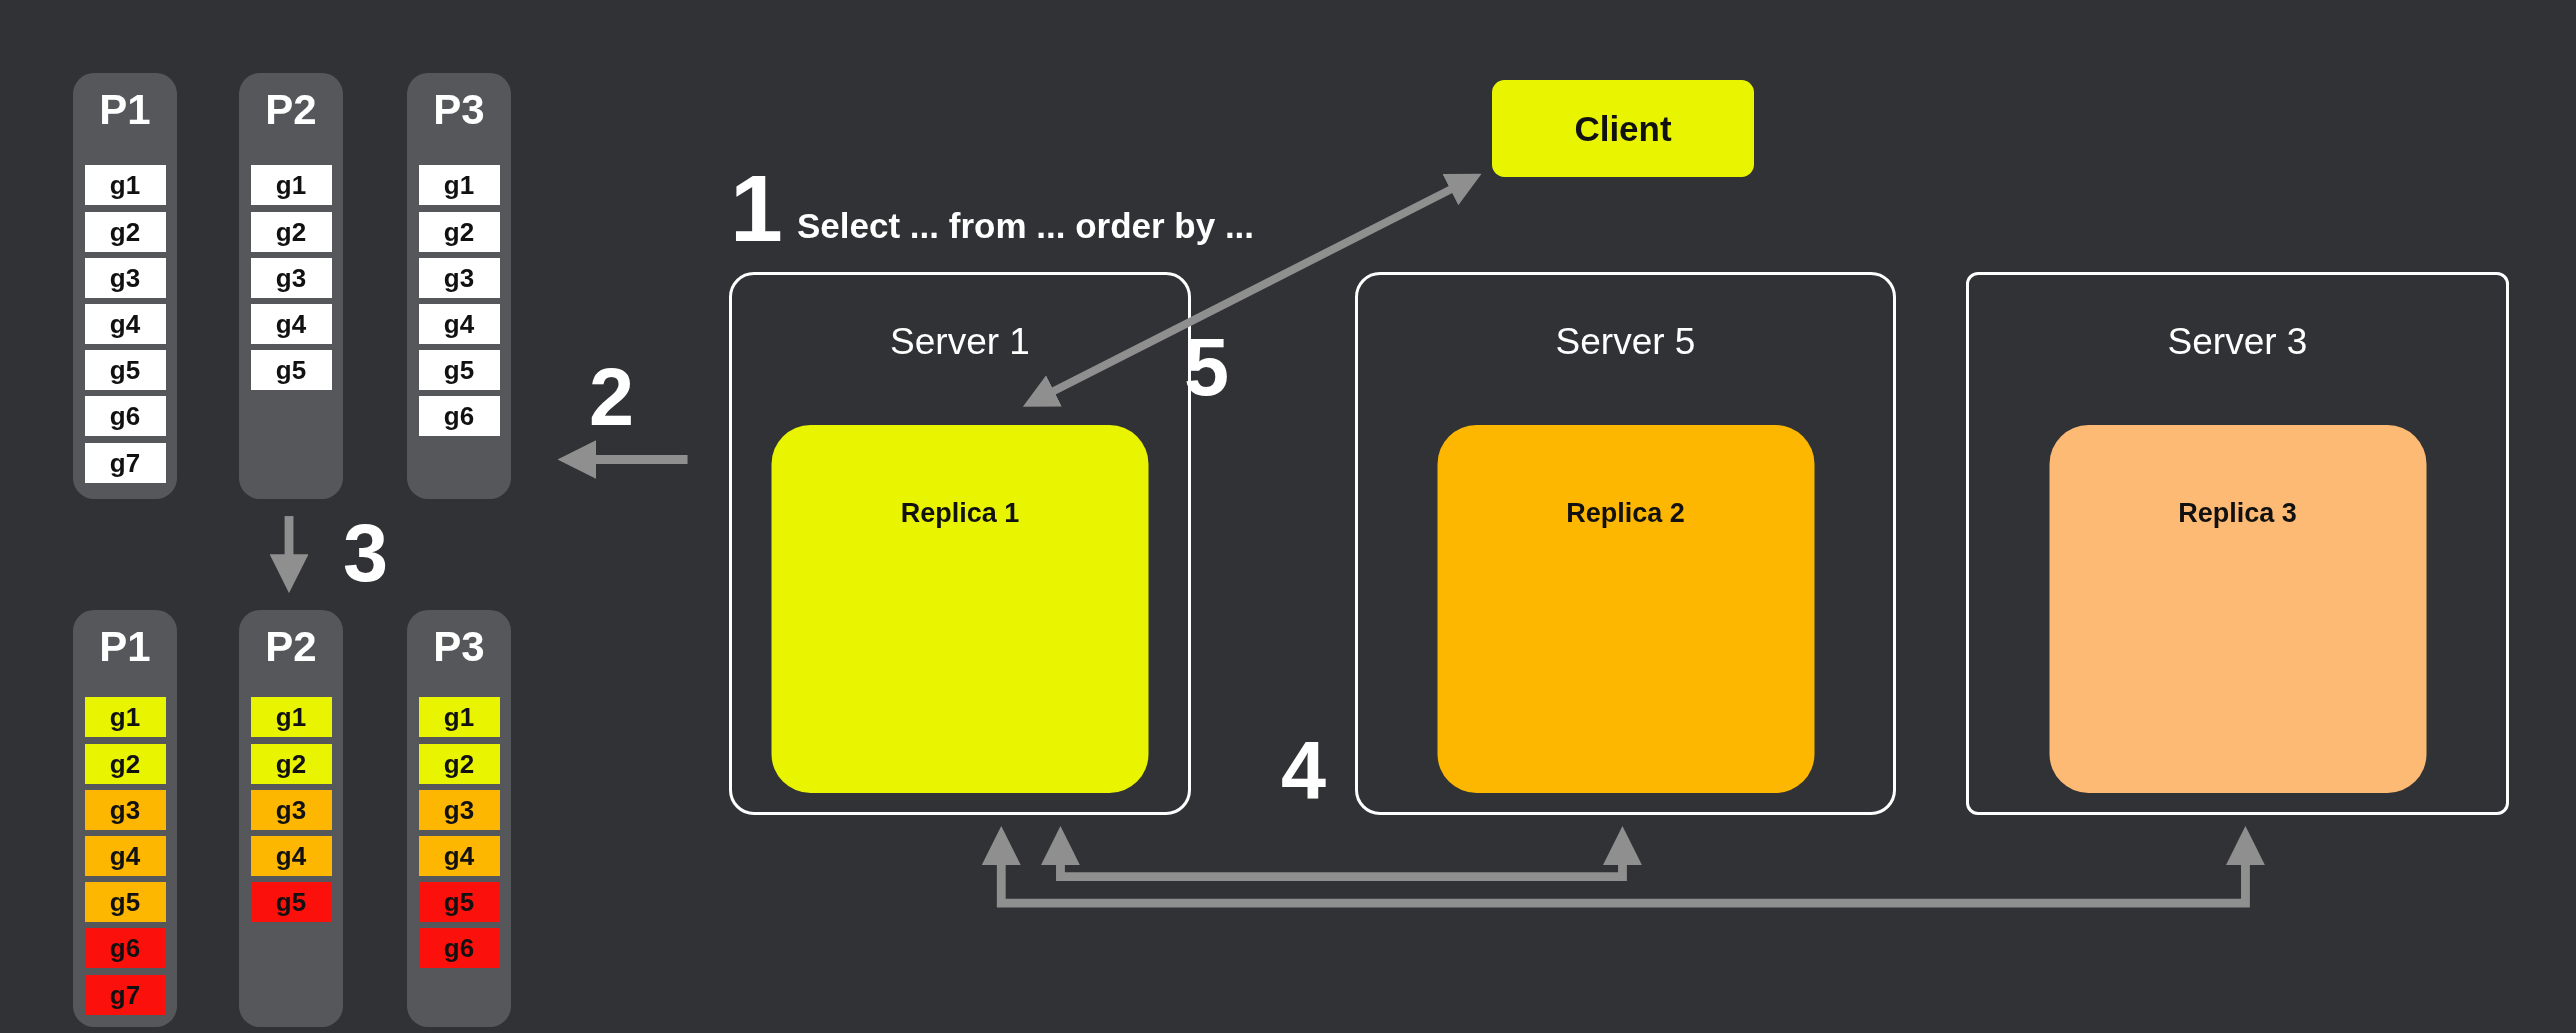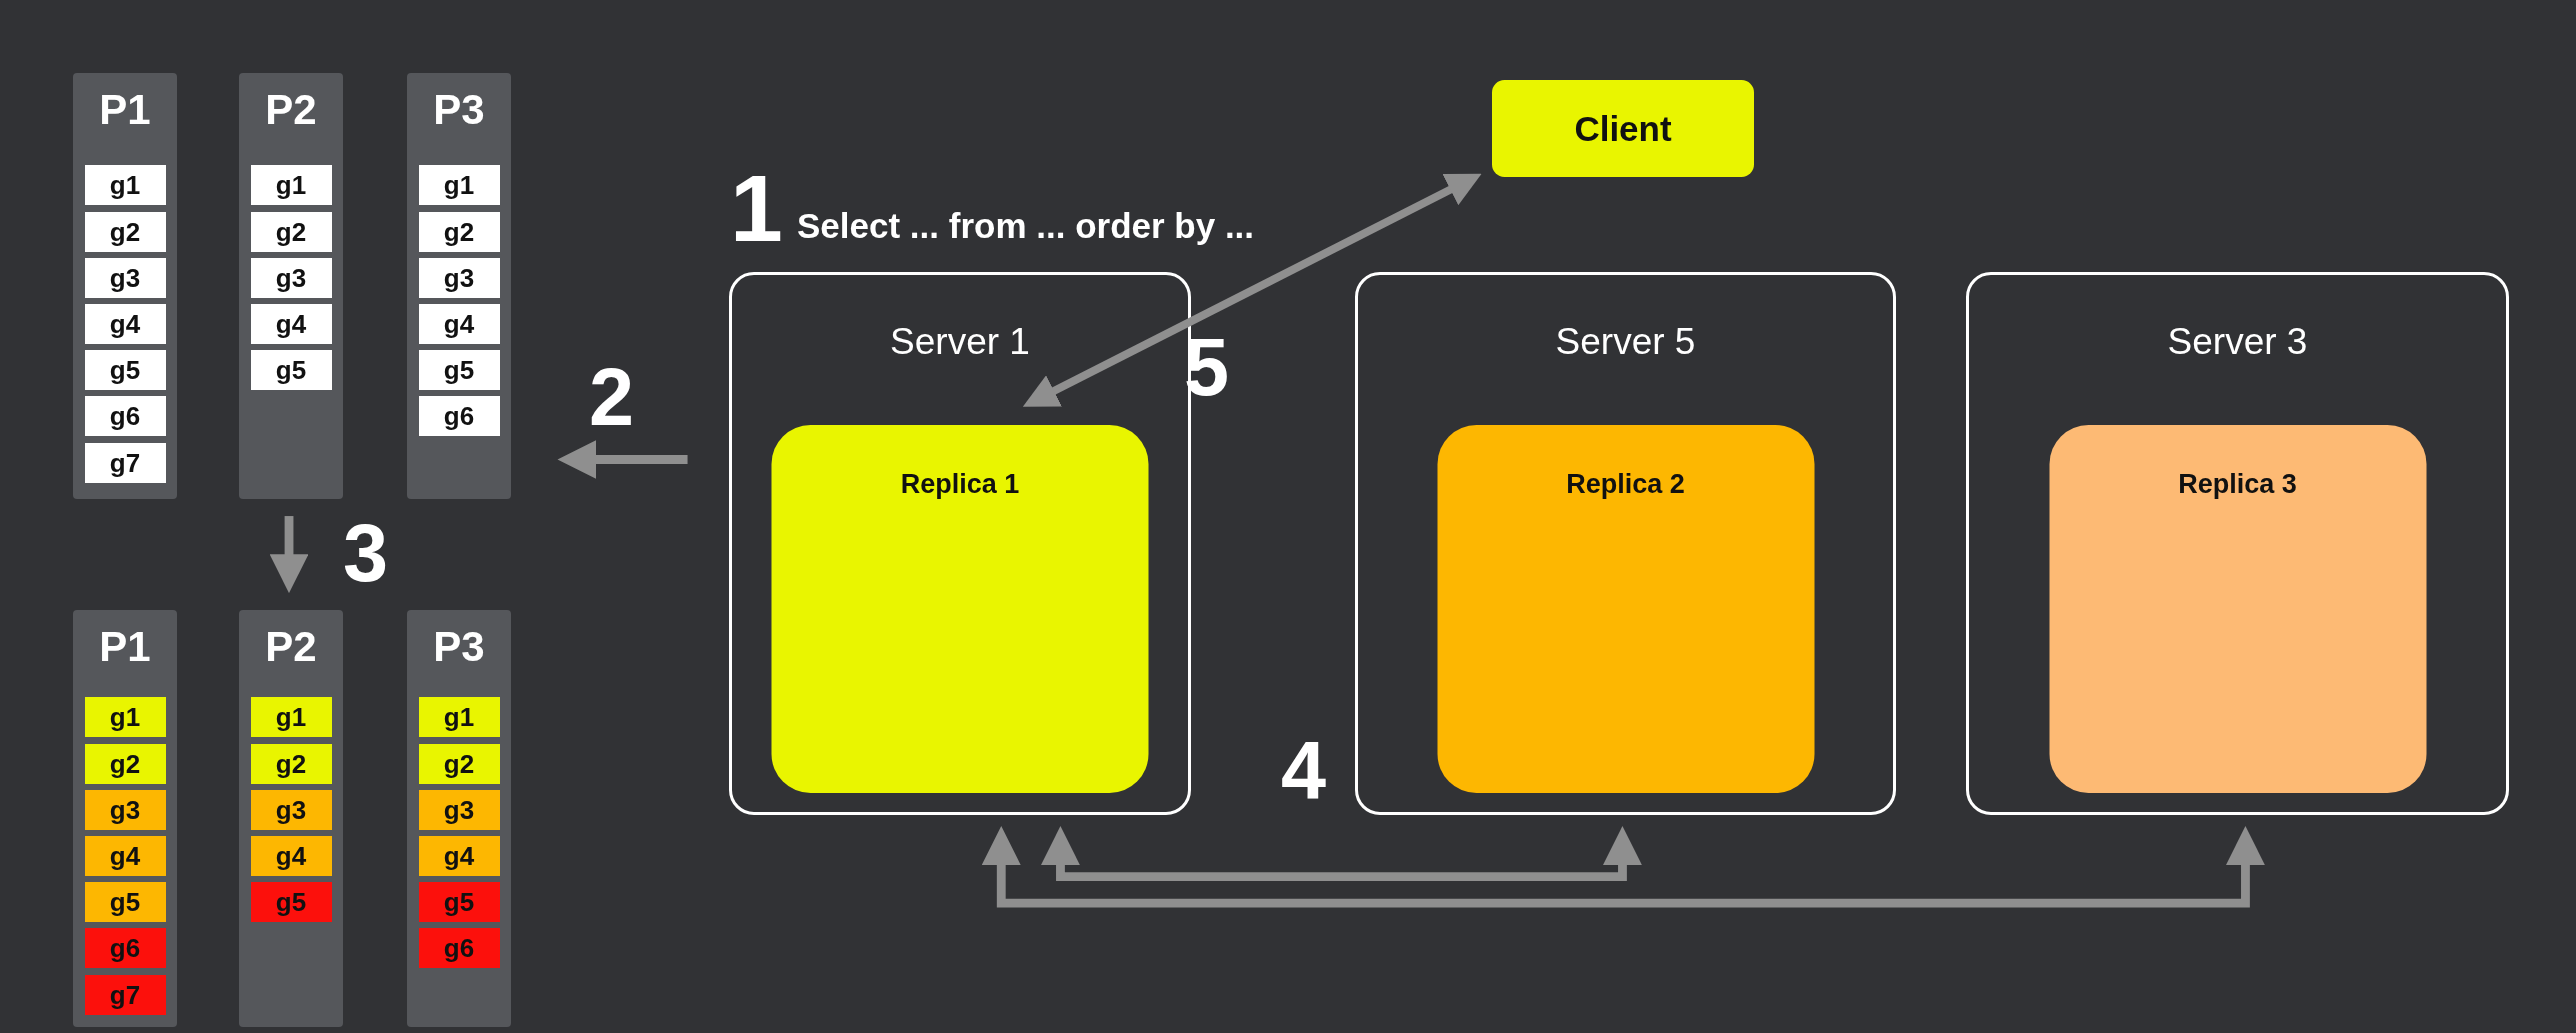--- a/index.html
+++ b/index.html
@@ -4,21 +4,21 @@
 <style>
   html,body{margin:0;padding:0;background:#313235;}
   .canvas{
     position:relative;width:2576px;height:1033px;overflow:hidden;
     background:var(--background,#313235);
     font-family:"Liberation Sans","DejaVu Sans",sans-serif;
   }
   
   .pcol{
     position:absolute;width:104px;background:var(--column-bg,#55575b);
-    border-radius:4px;display:flex;flex-direction:column;align-items:center;
+    border-radius:21px;display:flex;flex-direction:column;align-items:center;
     box-sizing:border-box;
   }
   .ptitle{margin-top:12.4px;line-height:49px;font-size:42px;font-weight:700;color:var(--text-white,#fff);}
   .items{display:flex;flex-direction:column;gap:6.2px;width:81px;}
   .top-col .items{margin-top:31px;}
   .bottom-col .items{margin-top:26px;}
   .gitem{
     height:40px;line-height:40px;text-align:center;font-size:26px;font-weight:700;
     color:var(--text-black,#111);background:var(--item-white,#fff);width:100%;
   }
@@ -29,21 +29,21 @@
   }
   .server-title{
     position:absolute;top:46px;left:0;width:100%;text-align:center;
     color:var(--text-white,#fff);font-size:37px;font-weight:400;
   }
   .replica{
     position:absolute;left:50%;transform:translateX(-50%);top:150px;
     width:377px;height:368px;border-radius:39px;
   }
   .replica-label{
-    margin-top:44px;text-align:center;font-size:27px;font-weight:700;
+    margin-top:73px;text-align:center;font-size:27px;font-weight:700;
     color:var(--text-black,#111);
   }
   
   .client{
     position:absolute;left:1492px;top:80px;width:262px;height:97px;
     background:var(--yellow,#e9f500);border-radius:12.4px;
     display:flex;align-items:center;justify-content:center;
     font-size:35px;font-weight:700;color:var(--text-black,#111);
   }
   
@@ -148,21 +148,21 @@
     </div>
   </div>
 
   <div class="server" style="left:1355px;width:541px;">
     <div class="server-title">Server 5</div>
     <div class="replica" style="background: rgb(253, 183, 1);">
       <div class="replica-label">Replica 2</div>
     </div>
   </div>
 
-  <div class="server" style="left:1966px;width:543px;">
+  <div class="server" style="left:1966px;width:543px;border-radius:12px;">
     <div class="server-title">Server 3</div>
     <div class="replica" style="background: #fdba74;">
       <div class="replica-label">Replica 3</div>
     </div>
   </div>
 
   <div class="bignum num1">1</div>
   <div class="query">Select ... from ... order by ...</div>
   <div class="bignum num2">2</div>
   <div class="bignum num3">3</div>

